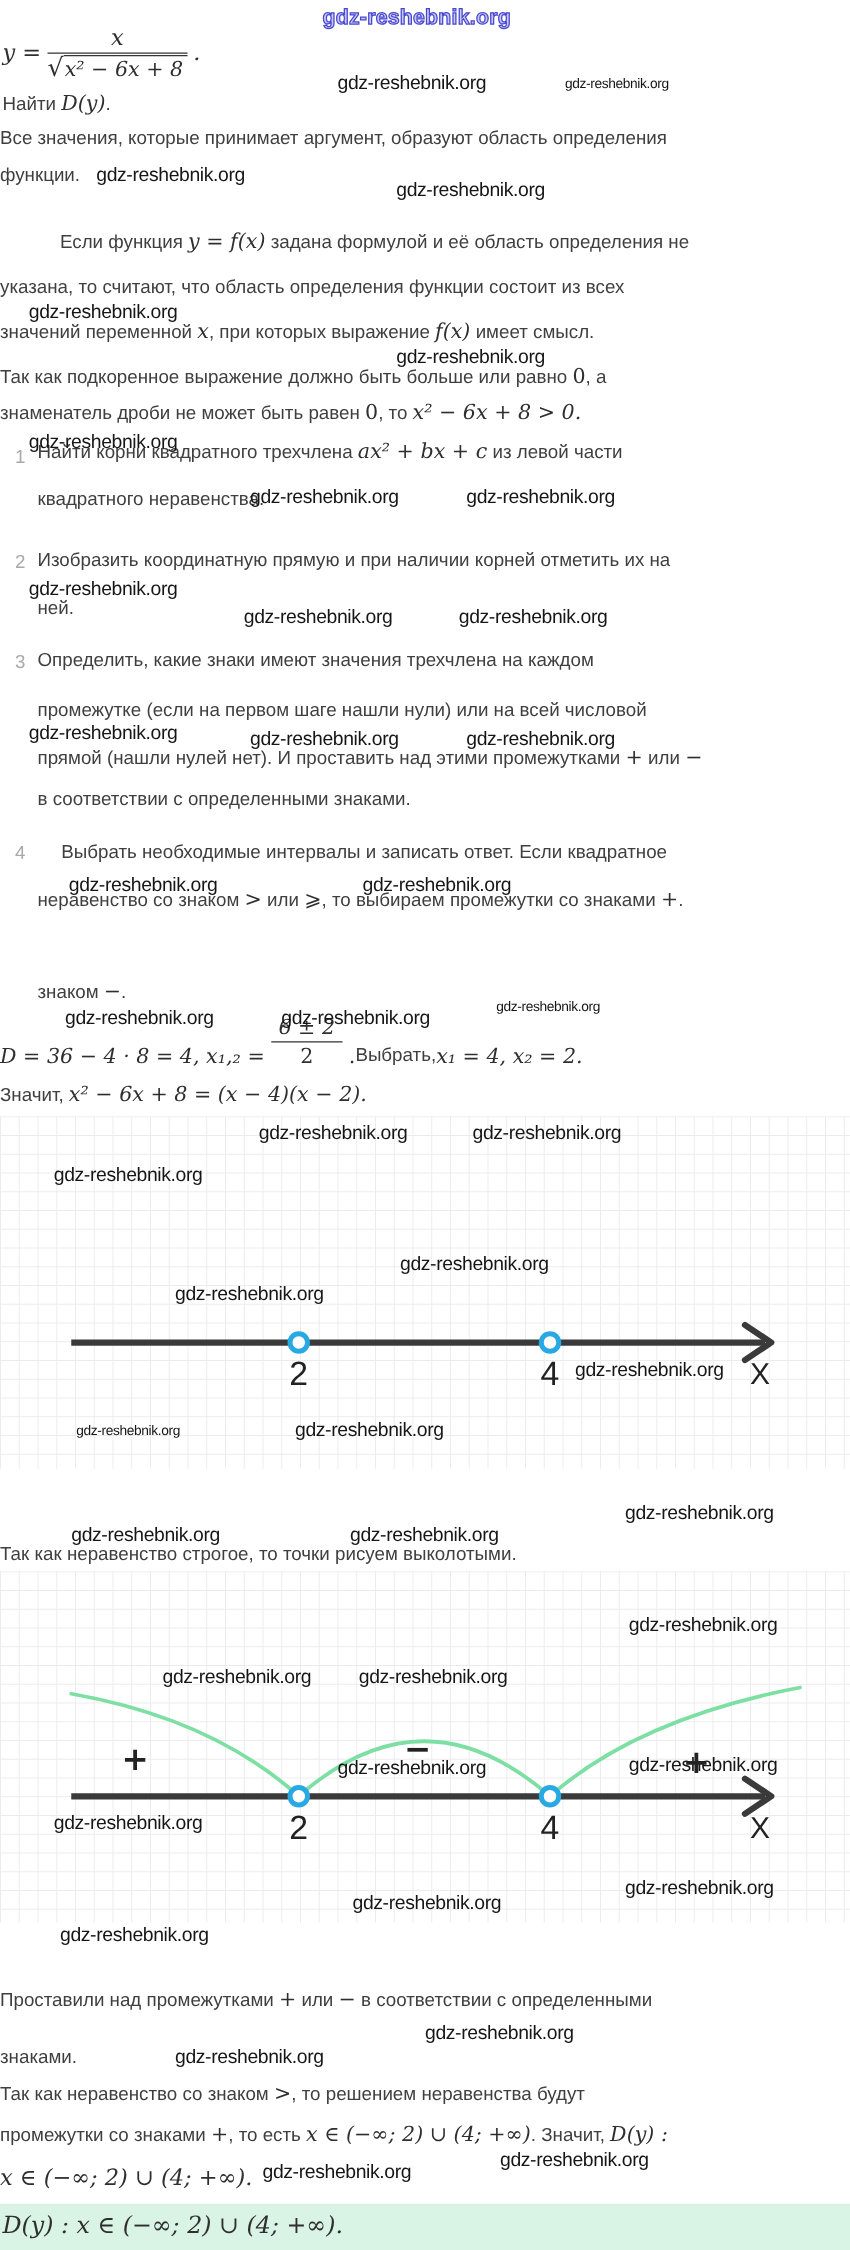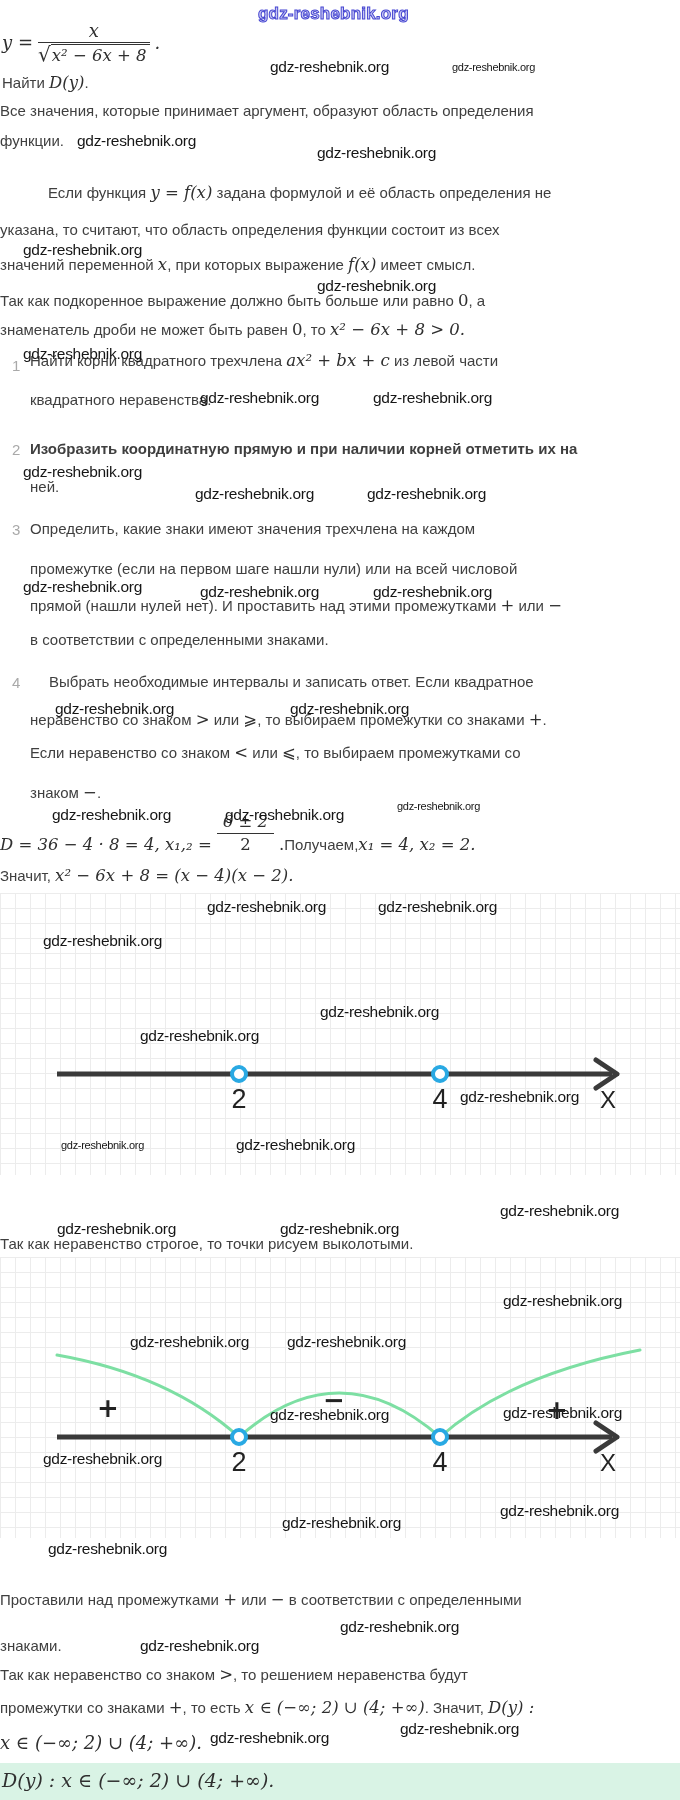--- a/index.html
+++ b/index.html
@@ -73,43 +73,42 @@
   <div class="line" style="left:0;top:221px;"><span class="t">указана, то считают, что область определения функции состоит из всех</span></div>
   <div class="line" style="left:0;top:256px;"><span class="t">значений переменной </span><span class="m">x</span><span class="t">, при которых выражение </span><span class="m">f(x)</span><span class="t"> имеет смысл.</span></div>
   <div class="line" style="left:0;top:292px;"><span class="t">Так как подкоренное выражение должно быть больше или равно </span><span class="m mu">0</span><span class="t">, а</span></div>
   <div class="line" style="left:0;top:321px;"><span class="t">знаменатель дроби не может быть равен </span><span class="m mu">0</span><span class="t">, то </span><span class="m">x² − 6x + 8 &gt; 0.</span></div>
 
   <span class="num" style="left:12px;top:357px;">1</span>
   <div class="line" style="left:30px;top:352px;"><span class="t">Найти корни квадратного трехчлена </span><span class="m">ax² + bx + c</span><span class="t"> из левой части</span></div>
   <div class="line" style="left:30px;top:391px;"><span class="t">квадратного неравенства.</span></div>
 
   <span class="num" style="left:12px;top:441px;">2</span>
-  <div class="line" style="left:30px;top:440px;font-weight:bold;"><span class="t">Изобразить координатную прямую и при наличии корней отметить их на</span></div>
+  <div class="line" style="left:30px;top:440px;"><span class="t">Изобразить координатную прямую и при наличии корней отметить их на</span></div>
   <div class="line" style="left:30px;top:478px;"><span class="t">ней.</span></div>
 
   <span class="num" style="left:12px;top:521px;">3</span>
   <div class="line" style="left:30px;top:560px;"><span class="t">промежутке (если на первом шаге нашли нули) или на всей числовой</span></div>
   <div class="line" style="left:30px;top:520px;"><span class="t">Определить, какие знаки имеют значения трехчлена на каждом</span></div>
   <div class="line" style="left:30px;top:597px;"><span class="t">прямой (нашли нулей нет). И проставить над этими промежутками </span><span class="m mu">+</span><span class="t"> или </span><span class="m mu">−</span></div>
   <div class="line" style="left:30px;top:631px;"><span class="t">в соответствии с определенными знаками.</span></div>
 
   <span class="num" style="left:12px;top:674px;">4</span>
   <div class="line" style="left:30px;top:673px;margin-left:19px;"><span class="t">Выбрать необходимые интервалы и записать ответ. Если квадратное</span></div>
   <div class="line" style="left:30px;top:711px;"><span class="t">неравенство со знаком </span><span class="m mu">&gt;</span><span class="t"> или </span><span class="m mu">⩾</span><span class="t">, то выбираем промежутки со знаками </span><span class="m mu">+</span><span class="t">.</span></div>
-  <div class="line" style="left:30px;top:744px;"><span class="t">Если неравенство со знаком </span><span class="m mu">&lt;</span><span class="t"> или </span><span class="m mu">⩽</span><span class="t">, то выбираем промежутками со</span></div>
   <div class="line" style="left:30px;top:784px;"><span class="t">знаком </span><span class="m mu">−</span><span class="t">.</span></div>
 
   <div class="line flexc" style="left:0;top:818px;height:36px;">
     <span class="m">D = 36 − 4 · 8 = 4, x₁,₂ =</span>
     <span class="frac2">
         <span class="m f2num">6 ± 2</span>
         <span class="m mu f2den">2</span>
       </span>
     <span class="m mu">. </span>
-    <span class="t">Получаем, </span>
+    <span class="t">Выбрать, </span>
     <span class="m">x₁ = 4, x₂ = 2.</span>
   </div>
   <div class="line" style="left:0;top:867px;"><span class="t">Значит, </span><span class="m">x² − 6x + 8 = (x − 4)(x − 2).</span></div>
 
   <div class="grid" style="top:893px;height:282px;"></div>
   <svg class="figsvg" style="top:893px;" width="680" height="282" viewBox="0 0 680 282">
     <line x1="57" y1="181" x2="612" y2="181" stroke="#3a3a3a" stroke-width="5"></line>
     <path d="M596 167 L617 181 L596 195" fill="none" stroke="#3a3a3a" stroke-width="5" stroke-linecap="round" stroke-linejoin="round"></path>
   </svg>
   <div class="circle" style="left:230px;top:1065px;"></div>

